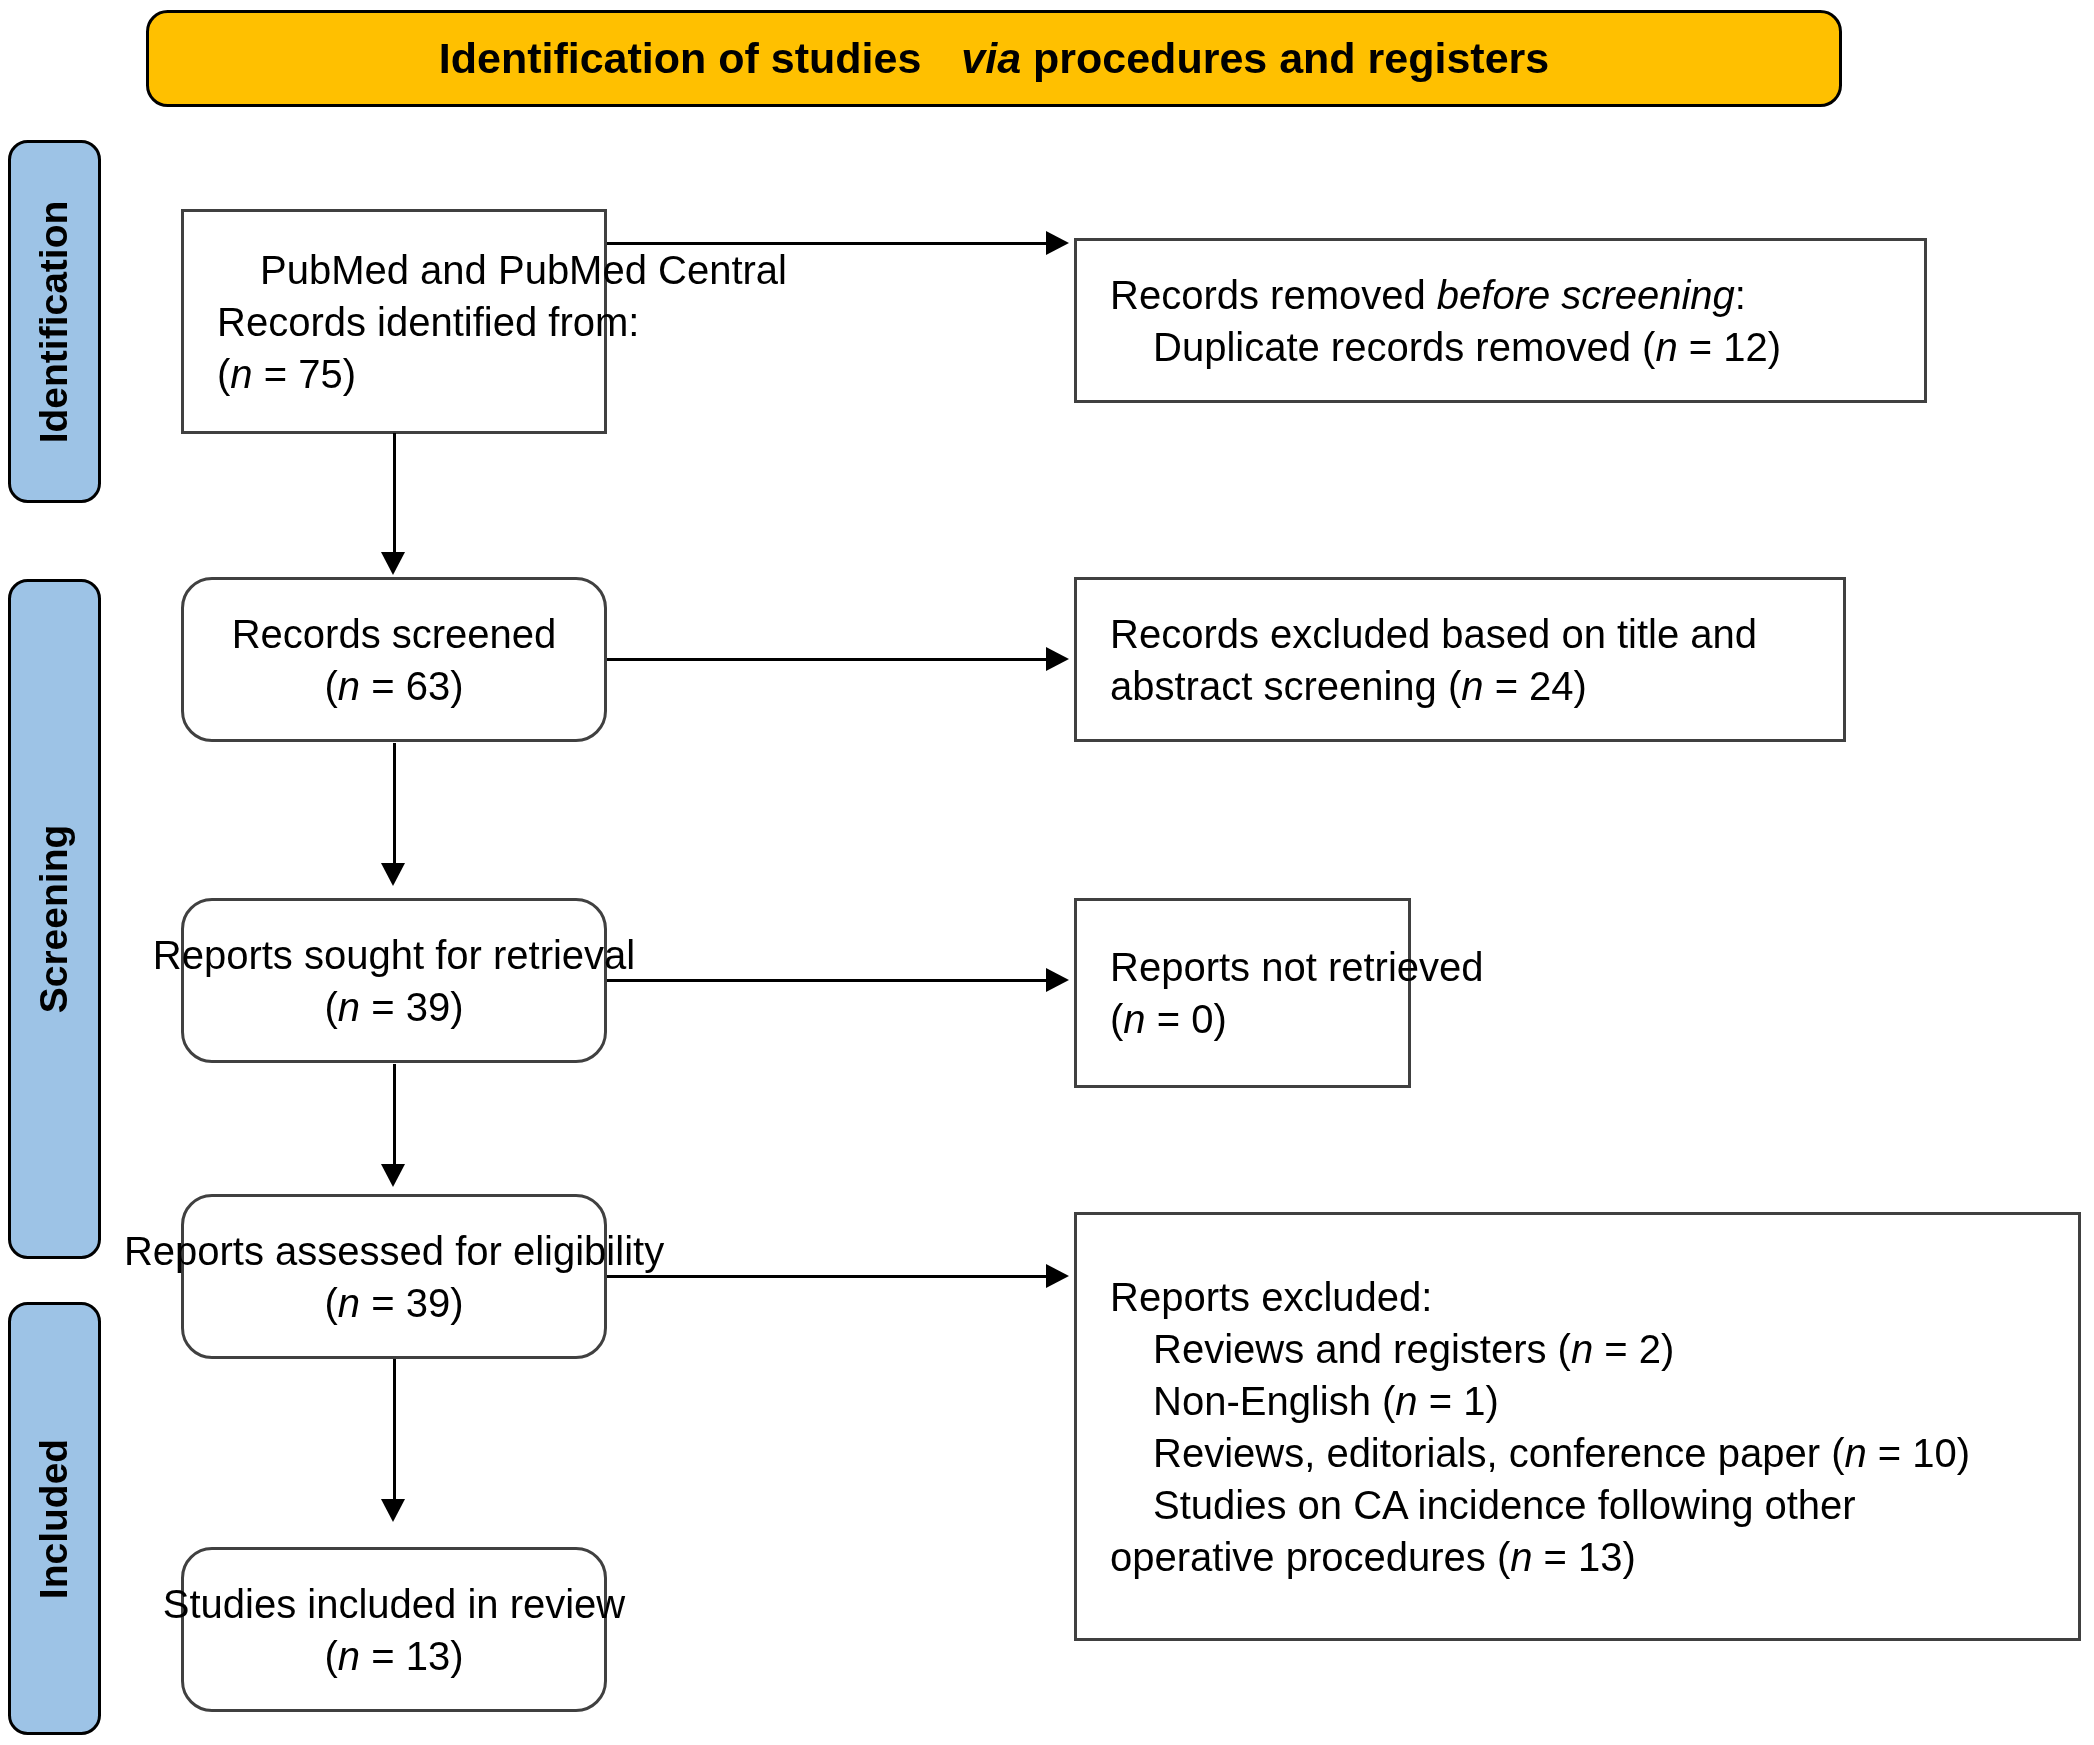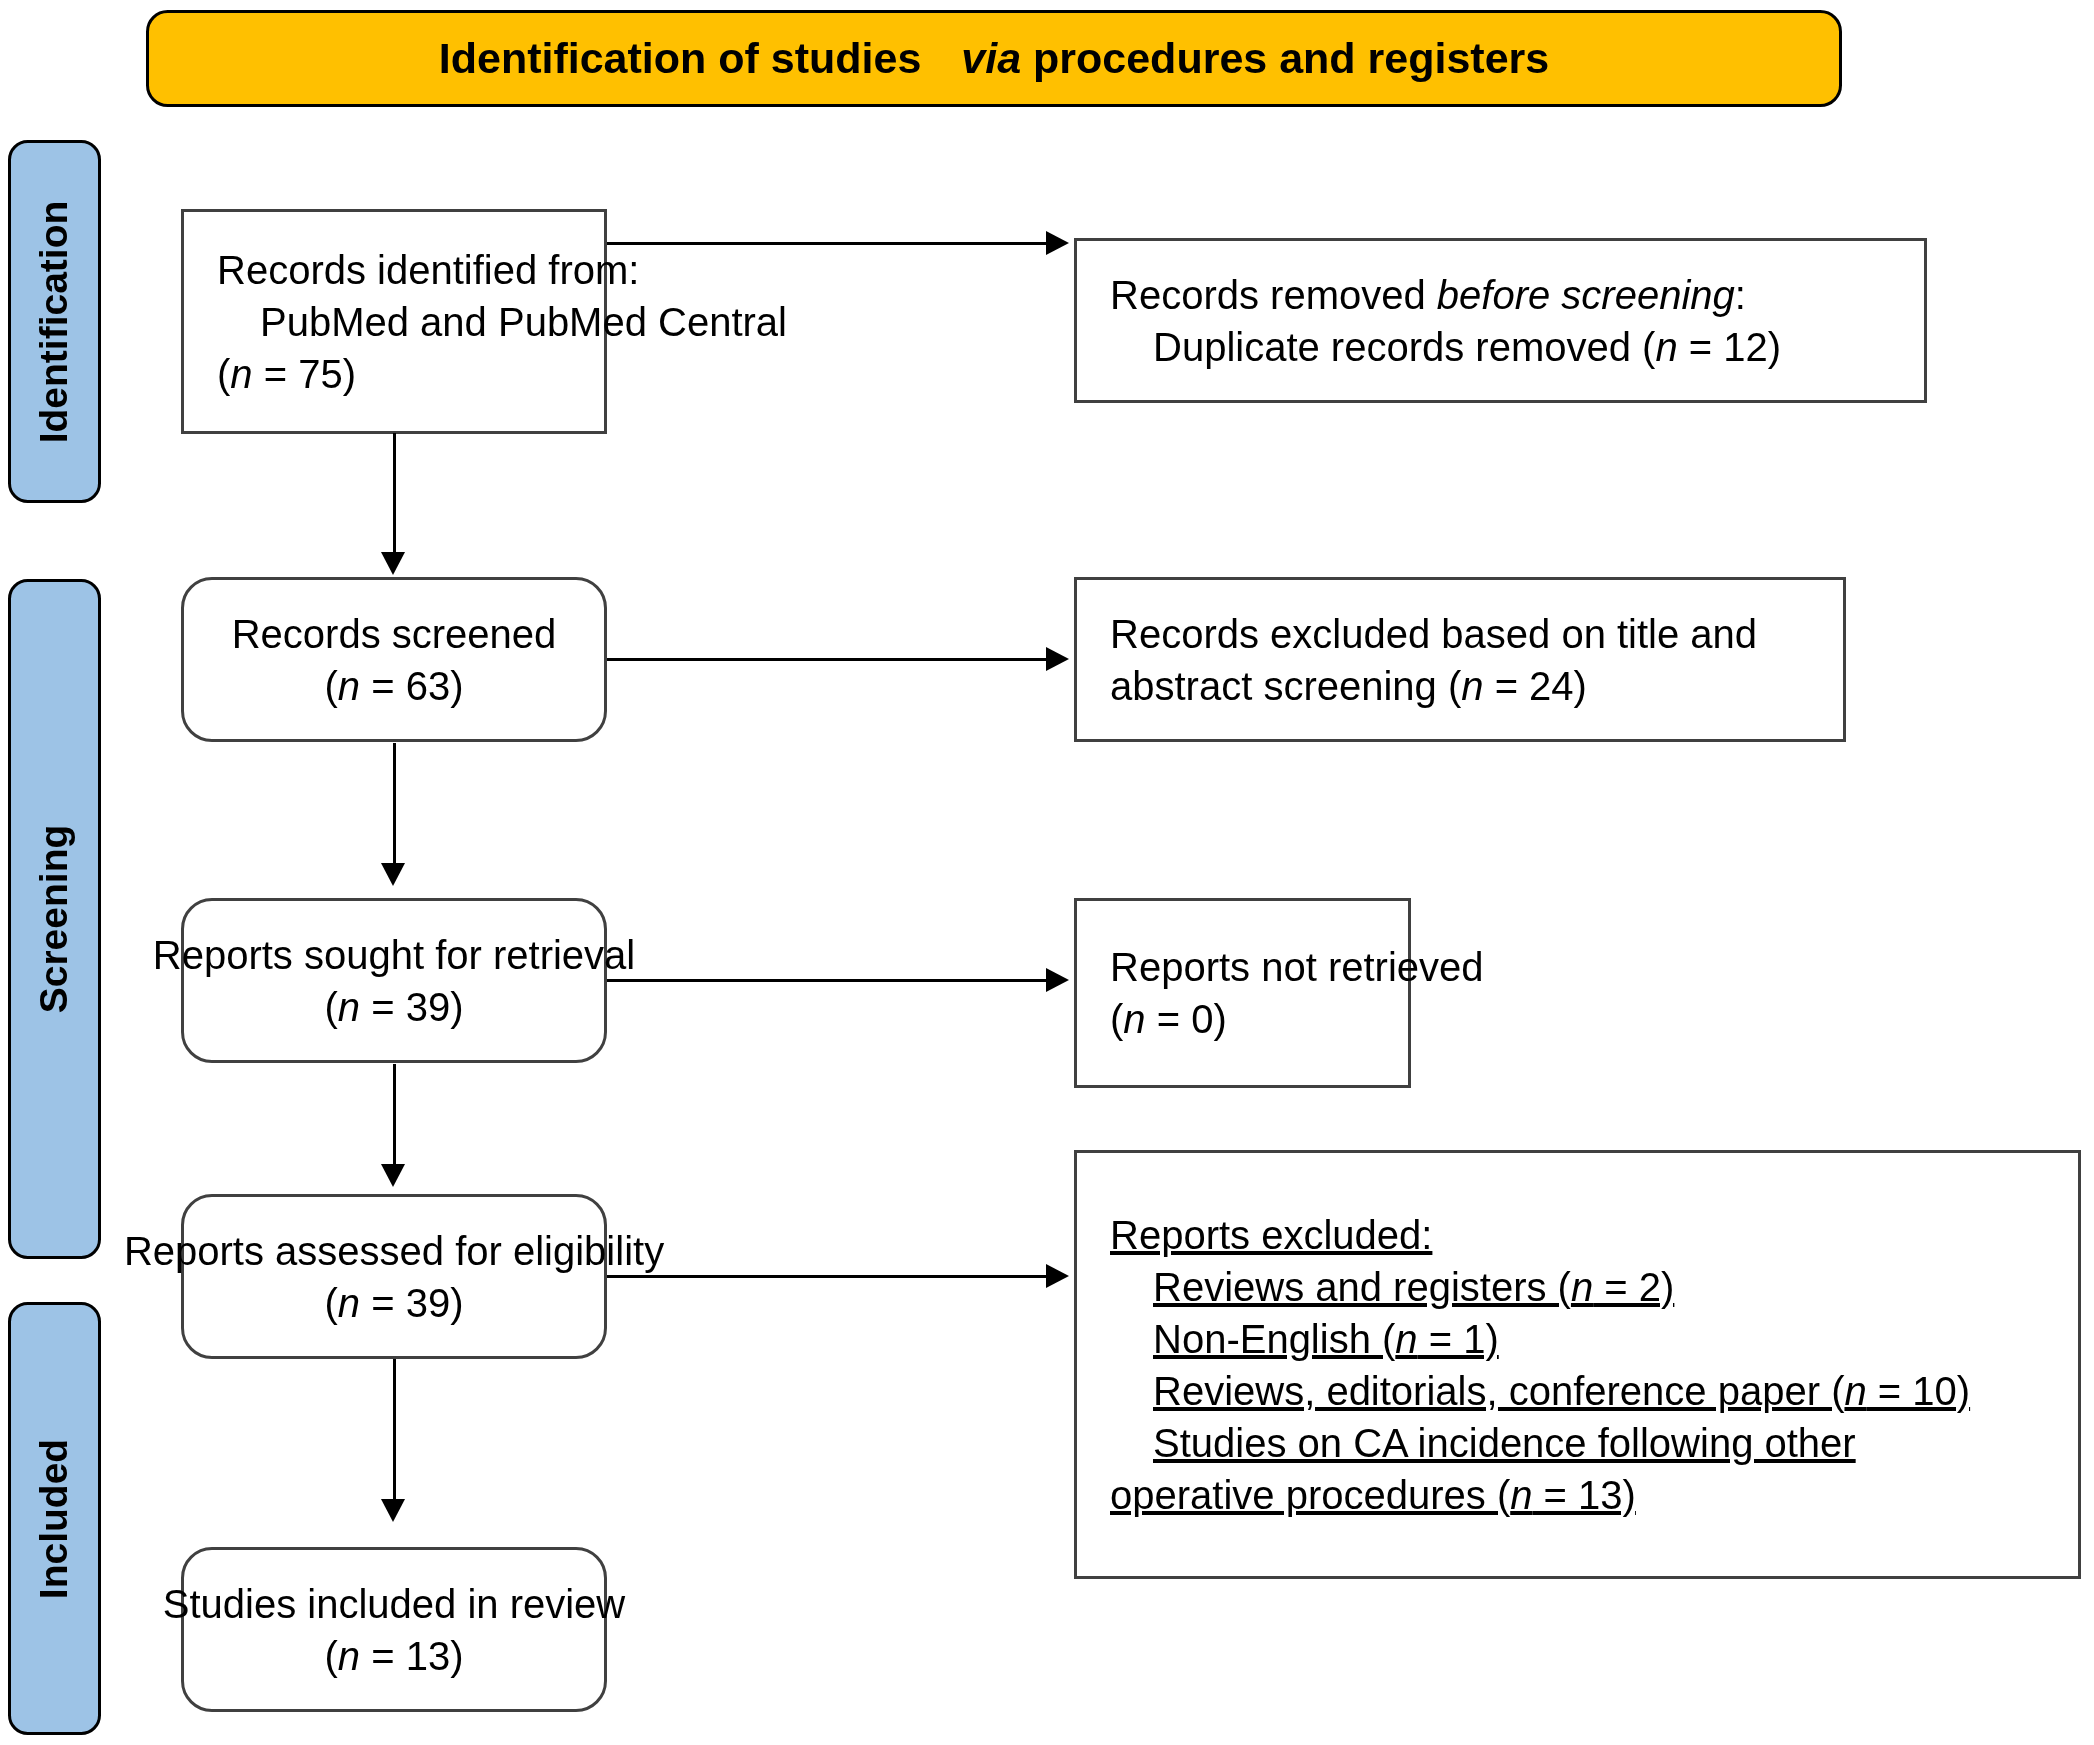--- a/index.html
+++ b/index.html
@@ -84,21 +84,21 @@
   .ind1 { padding-left: 43px; }
 
   
   #box-identified      { left: 181px;  top: 209px;  width: 426px;  height: 225px; }
   #box-removed         { left: 1074px; top: 238px;  width: 853px;  height: 165px; }
   #box-screened        { left: 181px;  top: 577px;  width: 426px;  height: 165px; }
   #box-excluded-title  { left: 1074px; top: 577px;  width: 772px;  height: 165px; }
   #box-sought          { left: 181px;  top: 898px;  width: 426px;  height: 165px; }
   #box-notretrieved    { left: 1074px; top: 898px;  width: 337px;  height: 190px; }
   #box-assessed        { left: 181px;  top: 1194px; width: 426px;  height: 165px; }
-  #box-reportsexcluded { left: 1074px; top: 1150px; width: 1007px; height: 429px; text-decoration: underline; }
+  #box-reportsexcluded { left: 1074px; top: 1212px; width: 1007px; height: 429px; }
   #box-included        { left: 181px;  top: 1547px; width: 426px;  height: 165px; }
 
   
   .vline {
     position: absolute;
     width: 3px;
     background: #000000;
   }
   .hline {
     position: absolute;
@@ -153,22 +153,22 @@
     <span class="stage-label">Identification</span>
   </div>
   <div class="stage" id="stage-screening">
     <span class="stage-label">Screening</span>
   </div>
   <div class="stage" id="stage-included">
     <span class="stage-label">Included</span>
   </div>
 
   <div class="box leftal" id="box-identified">
+    <span class="ln ind1">PubMed and PubMed Central</span>
     <span class="ln">Records identified from:</span>
-    <span class="ln ind1">PubMed and PubMed Central</span>
     <span class="ln"><span>(</span><span class="ital">n</span><span> = 75)</span></span>
   </div>
 
   <div class="box leftal" id="box-removed">
     <span class="ln"><span>Records removed </span><span class="ital">before screening</span><span>:</span></span>
     <span class="ln ind1"><span>Duplicate records removed (</span><span class="ital">n</span><span> = 12)</span></span>
   </div>
 
   <div class="box center" id="box-screened">
     <span class="ln">Records screened</span>

